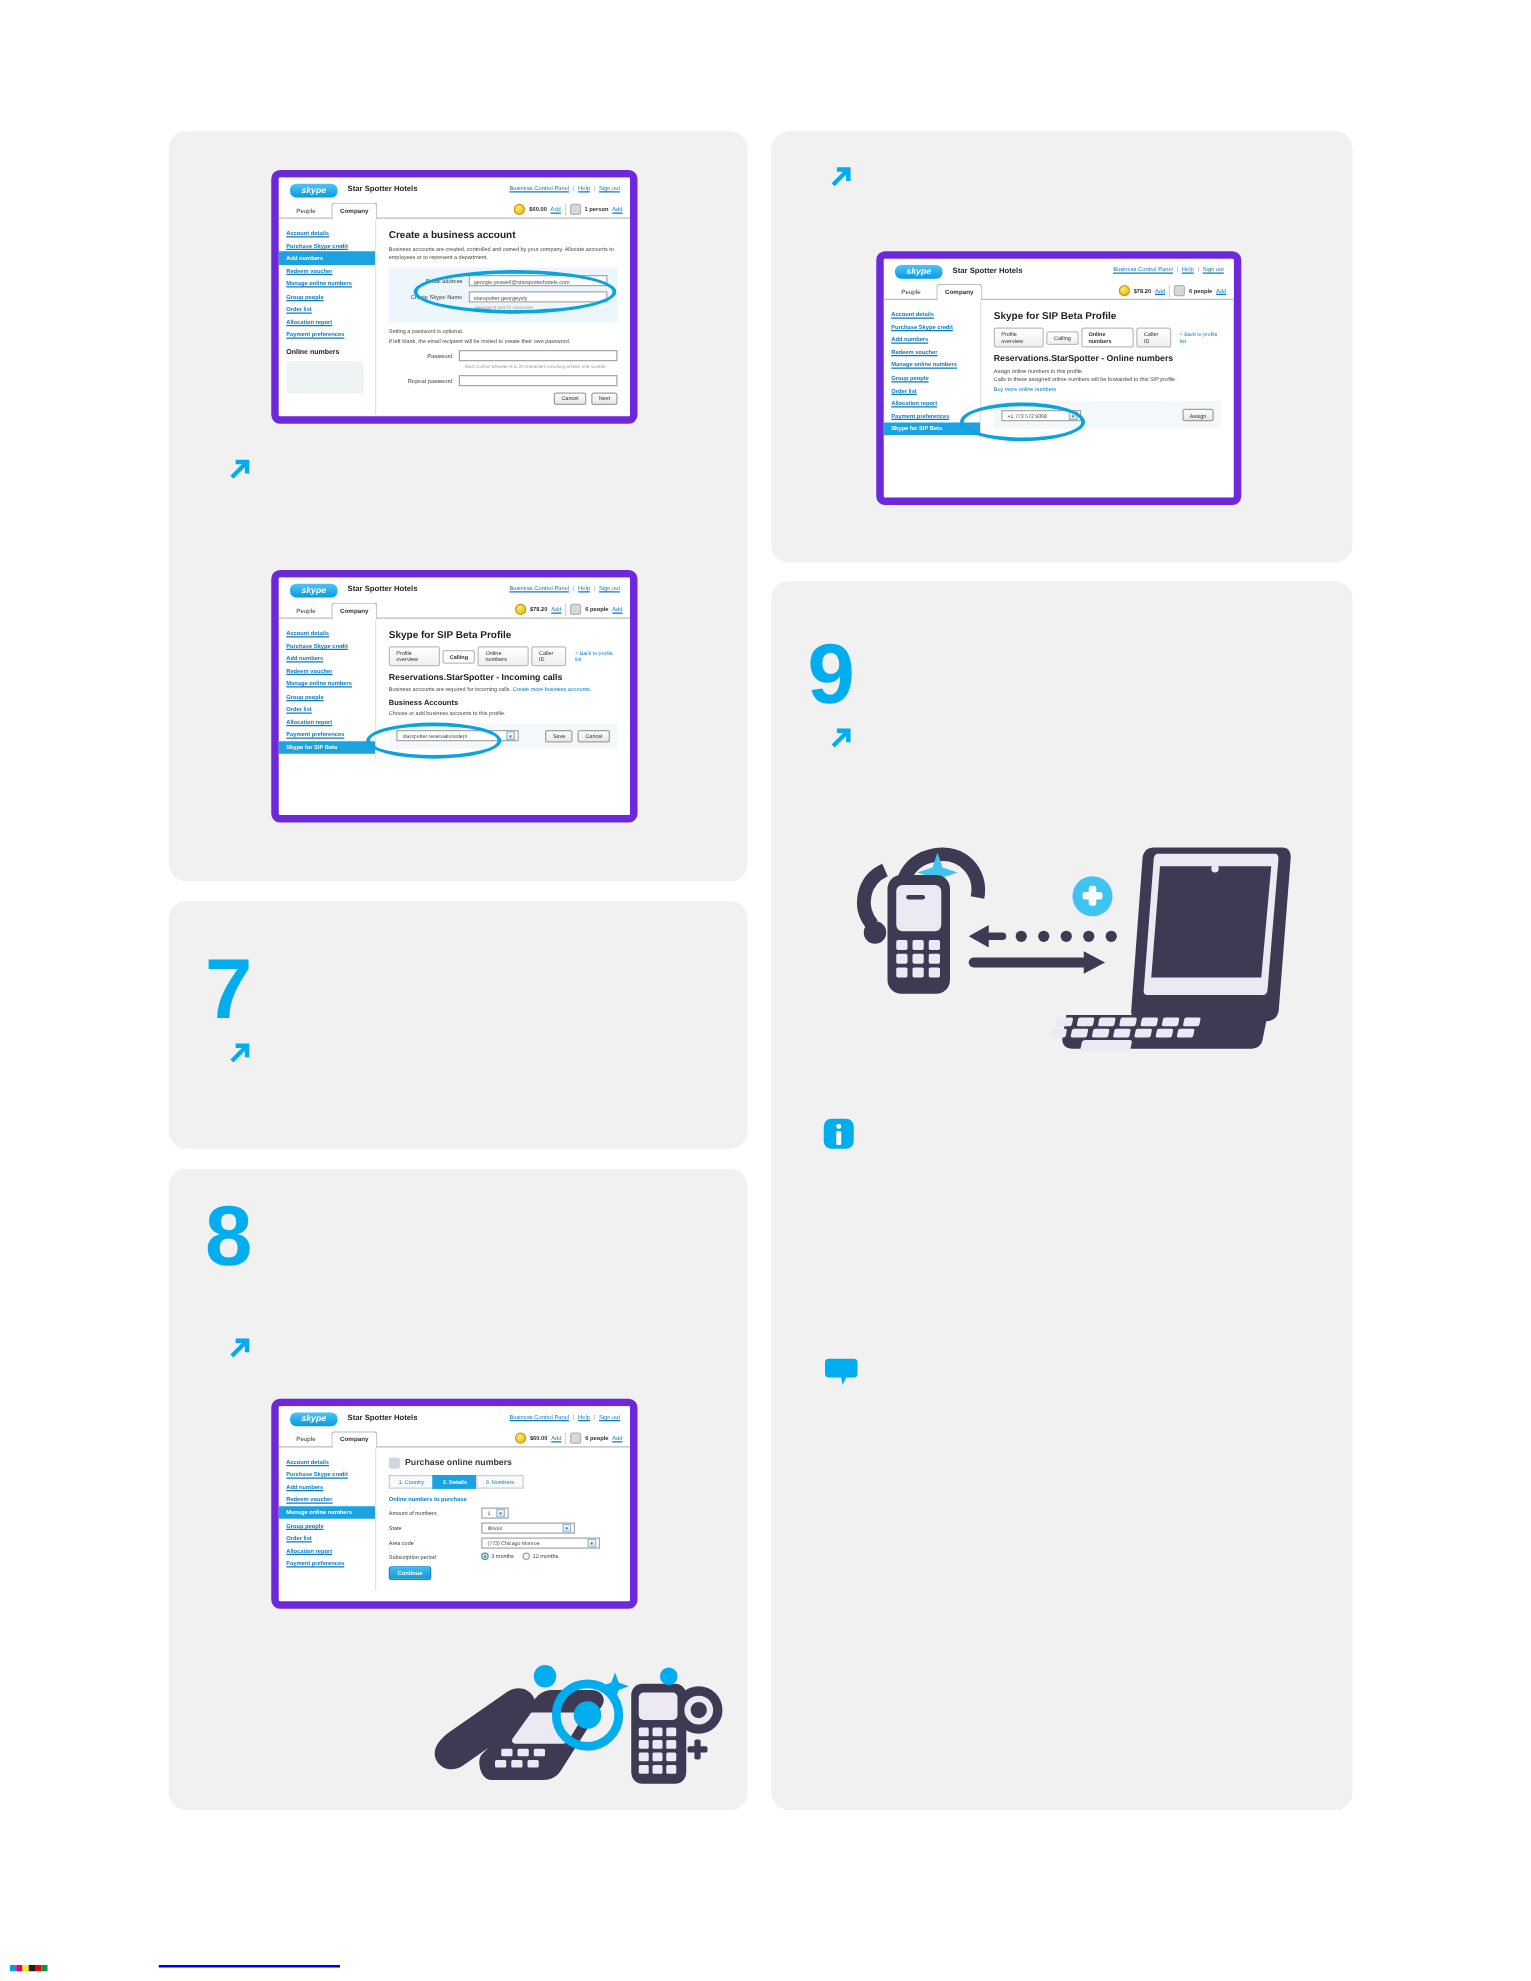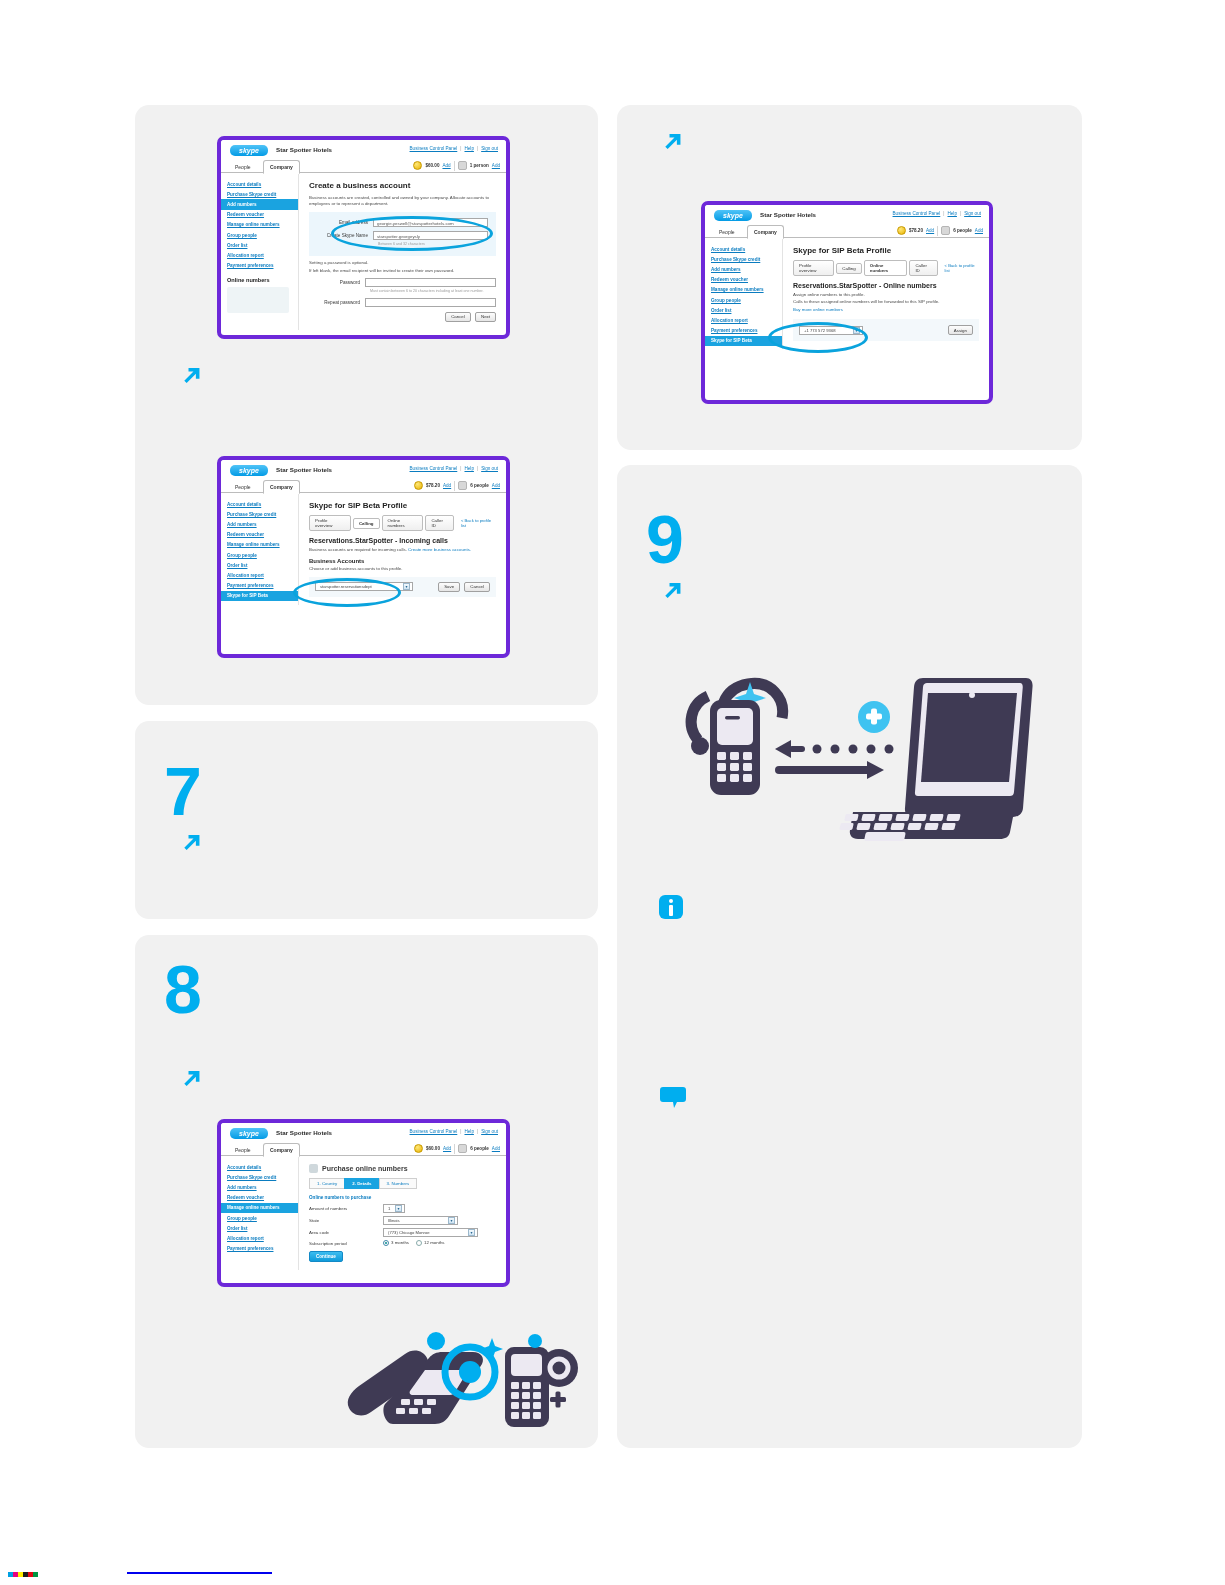--- a/index.html
+++ b/index.html
@@ -53,21 +53,21 @@
     width:4px; height:11px; background:#fff; border-radius:1px;
   }
 
   
   .bubble-icon { position:absolute; width:28px; height:28px; }
 
   
   .shot {
     position:absolute;
     background:#ffffff;
-    border:4px solid #6d28d9;
+    border:6px solid #6d28d9;
     border-radius:7px;
     overflow:hidden;
     font-size:4.2px;
     color:#3b3b3b;
   }
   .shot .topbar {
     height:19px; position:relative; background:#fff;
     border-bottom:0;
   }
   .logo {

